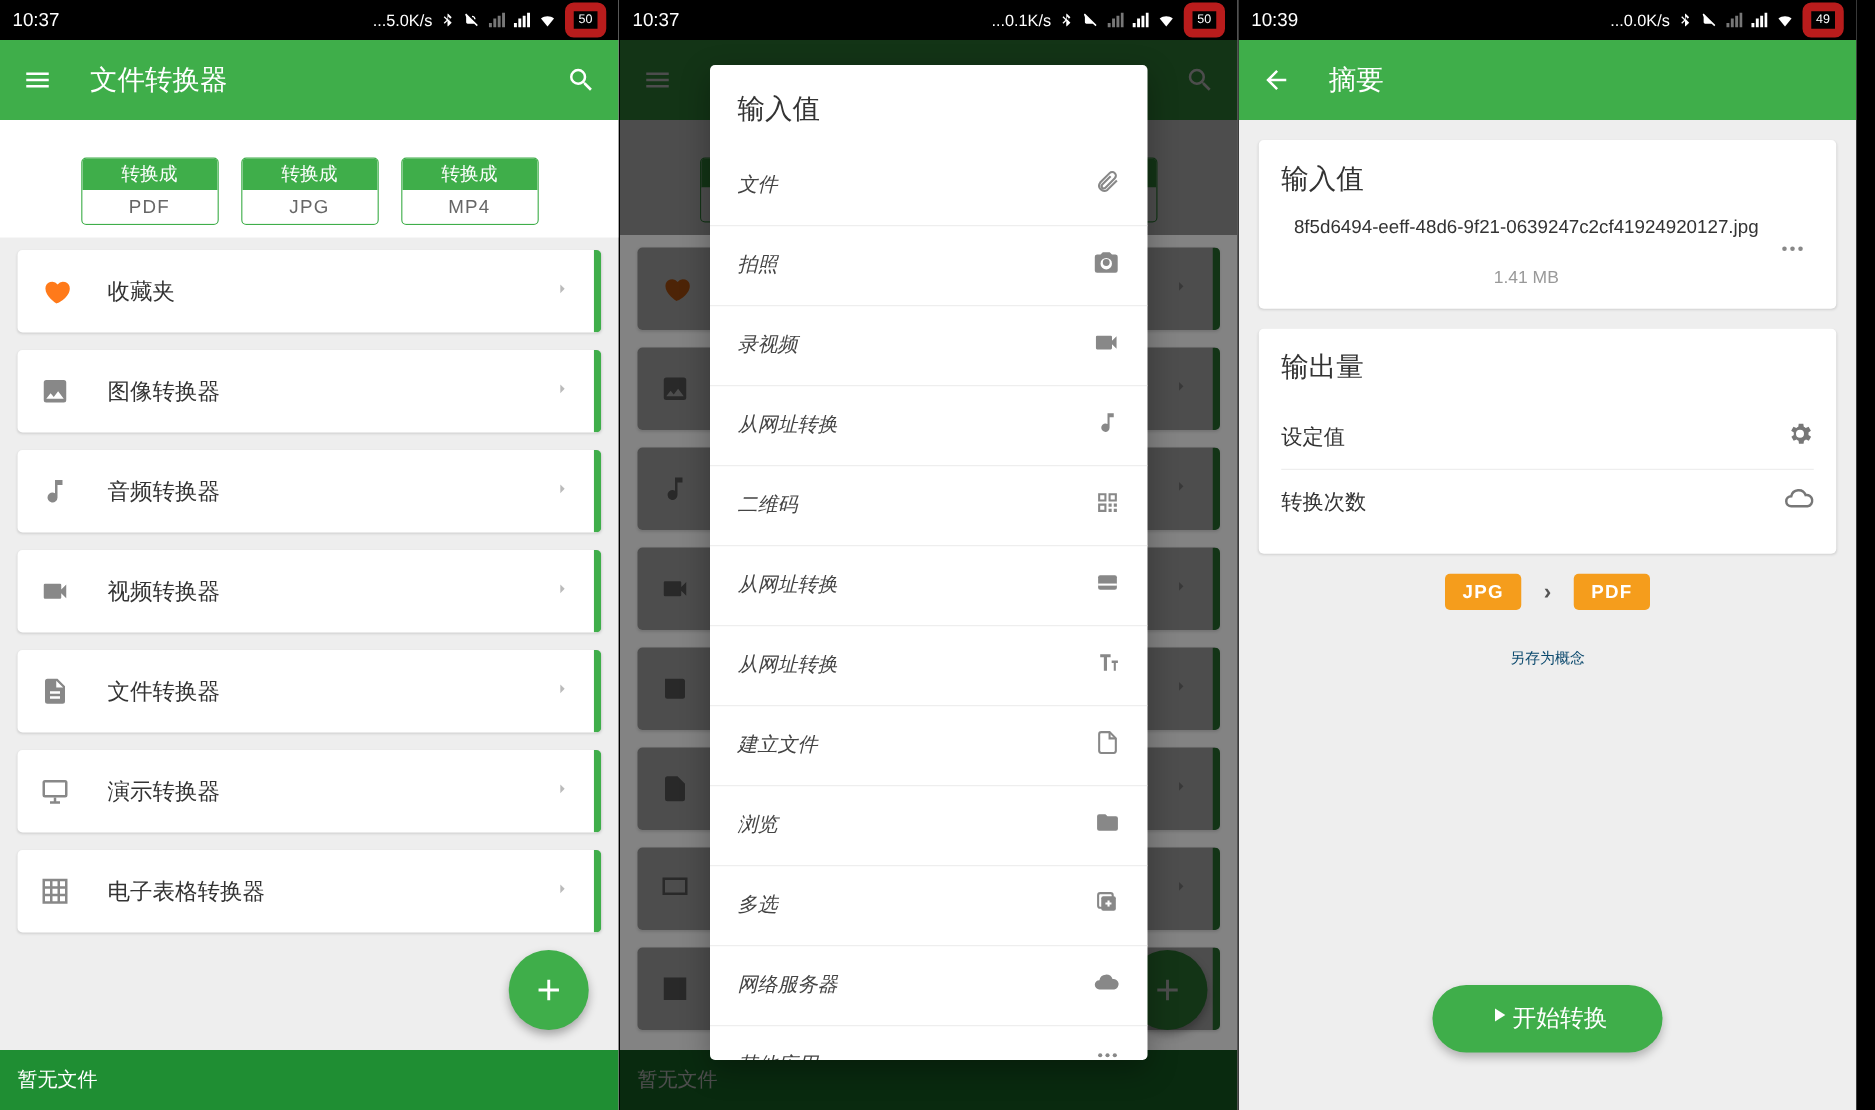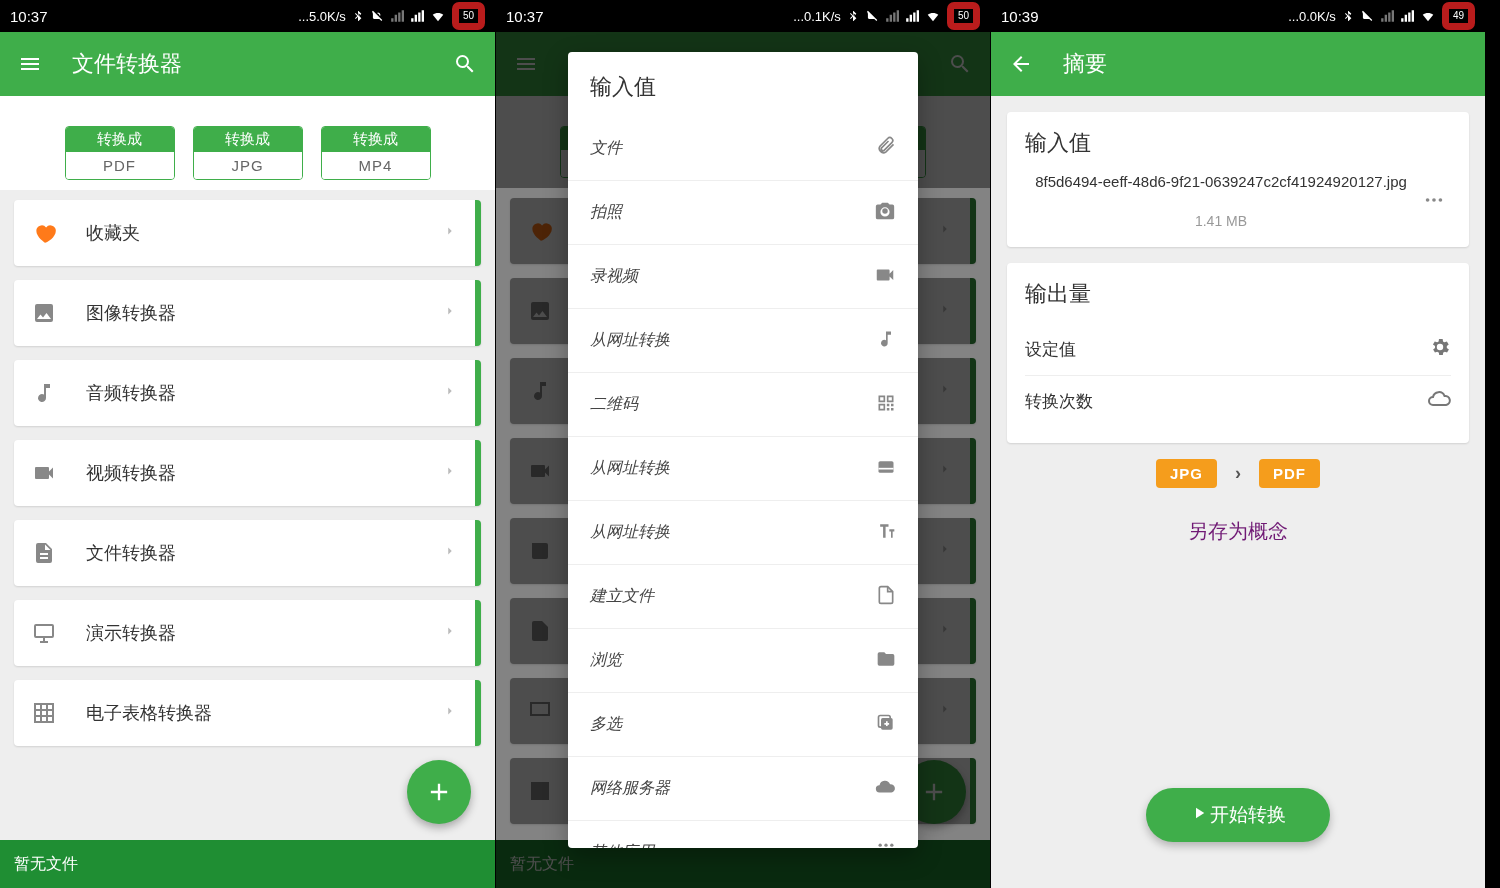--- a/index.html
+++ b/index.html
@@ -157,21 +157,21 @@
   }
   .section-title { font-size:22px; color:#333; margin-bottom:14px;}
   .file-line { display:flex; align-items:center; text-align:center;}
   .file-info { flex:1; font-size:15px; color:#333; line-height:1.35; word-break:break-all;}
   .file-size { color:#999; font-size:14px; margin-top:20px;}
   .more-dots { color:#888; padding: 6px;}
   .setting-row { display:flex; align-items:center; justify-content:space-between; height:52px; font-size:17px; color:#333;}
   .setting-row + .setting-row { border-top:1px solid #eee; }
   .format-row { display:flex; align-items:center; justify-content:center; gap:18px; margin-top:8px;}
   .format-chip { background:#f59d1c; color:#fff; font-weight:600; border-radius:4px; padding:6px 14px; font-size:15px; letter-spacing:1px;}
-  .save-concept { text-align:center; color:#701a75; font-size:20px; margin-top:30px;}
+  .save-concept { text-align:center; color:#0c4a6e; font-size:12px; margin-top:30px;}
   .start-btn {
     position:absolute; left:50%; transform:translateX(-50%);
     bottom: 46px;
     background:#3fae4a; color:#fff;
     border-radius: 32px;
     height: 54px; padding: 0 44px;
     display:flex; align-items:center; gap:2px;
     font-size:19px;
     box-shadow: 0 4px 8px rgba(0,0,0,0.25);
   }

